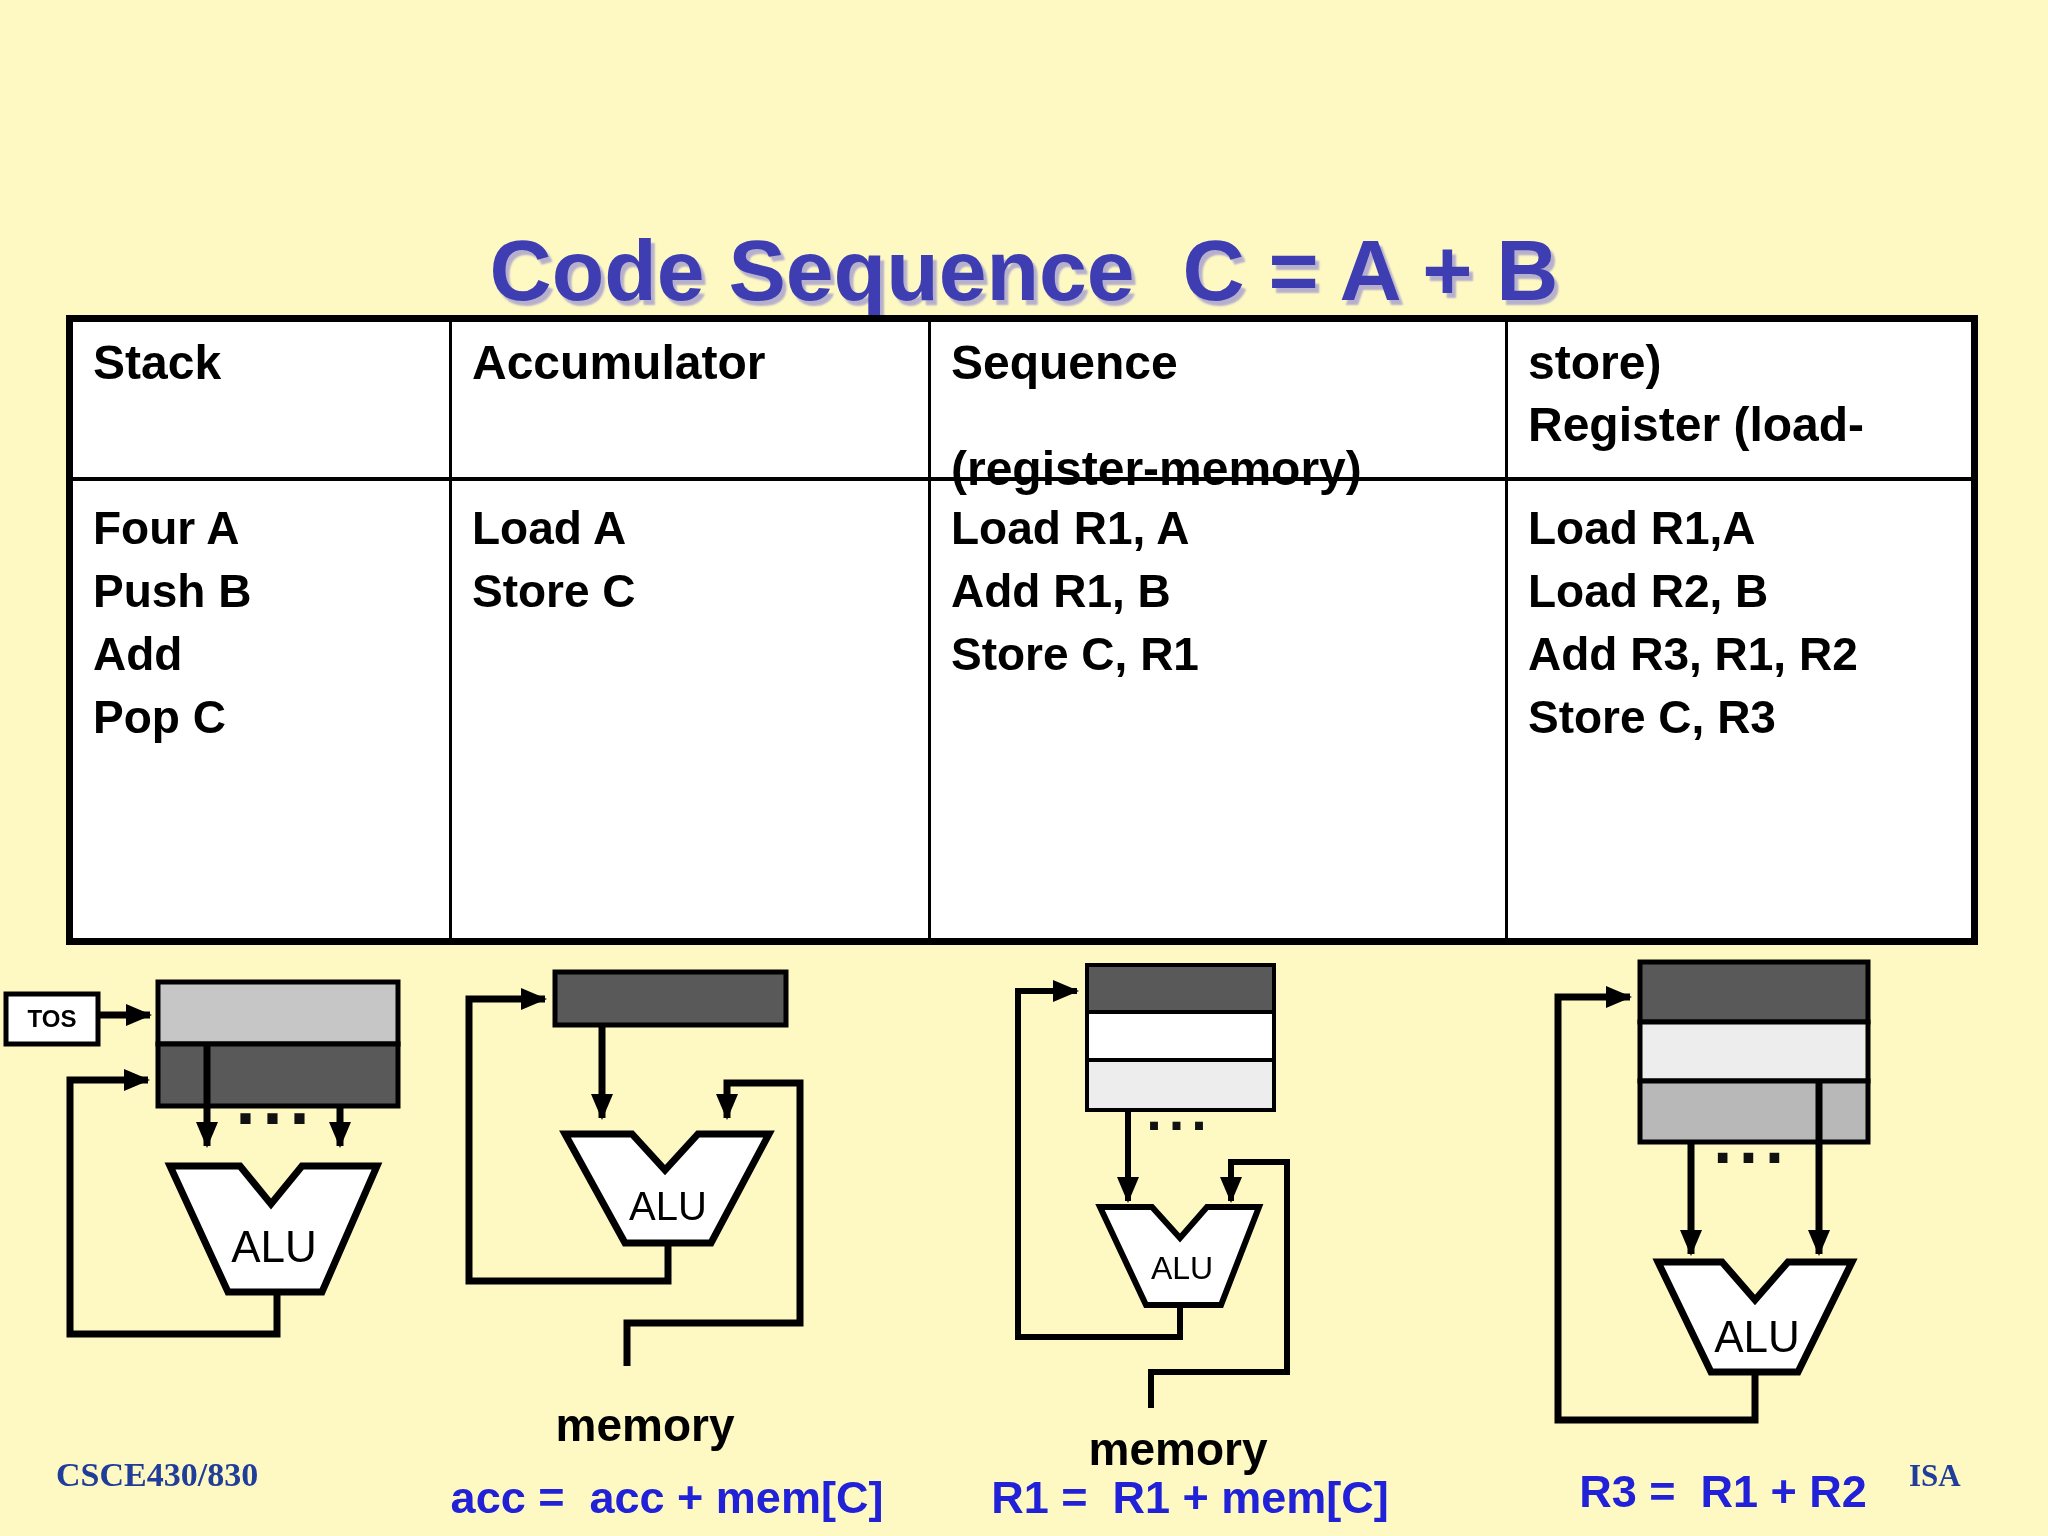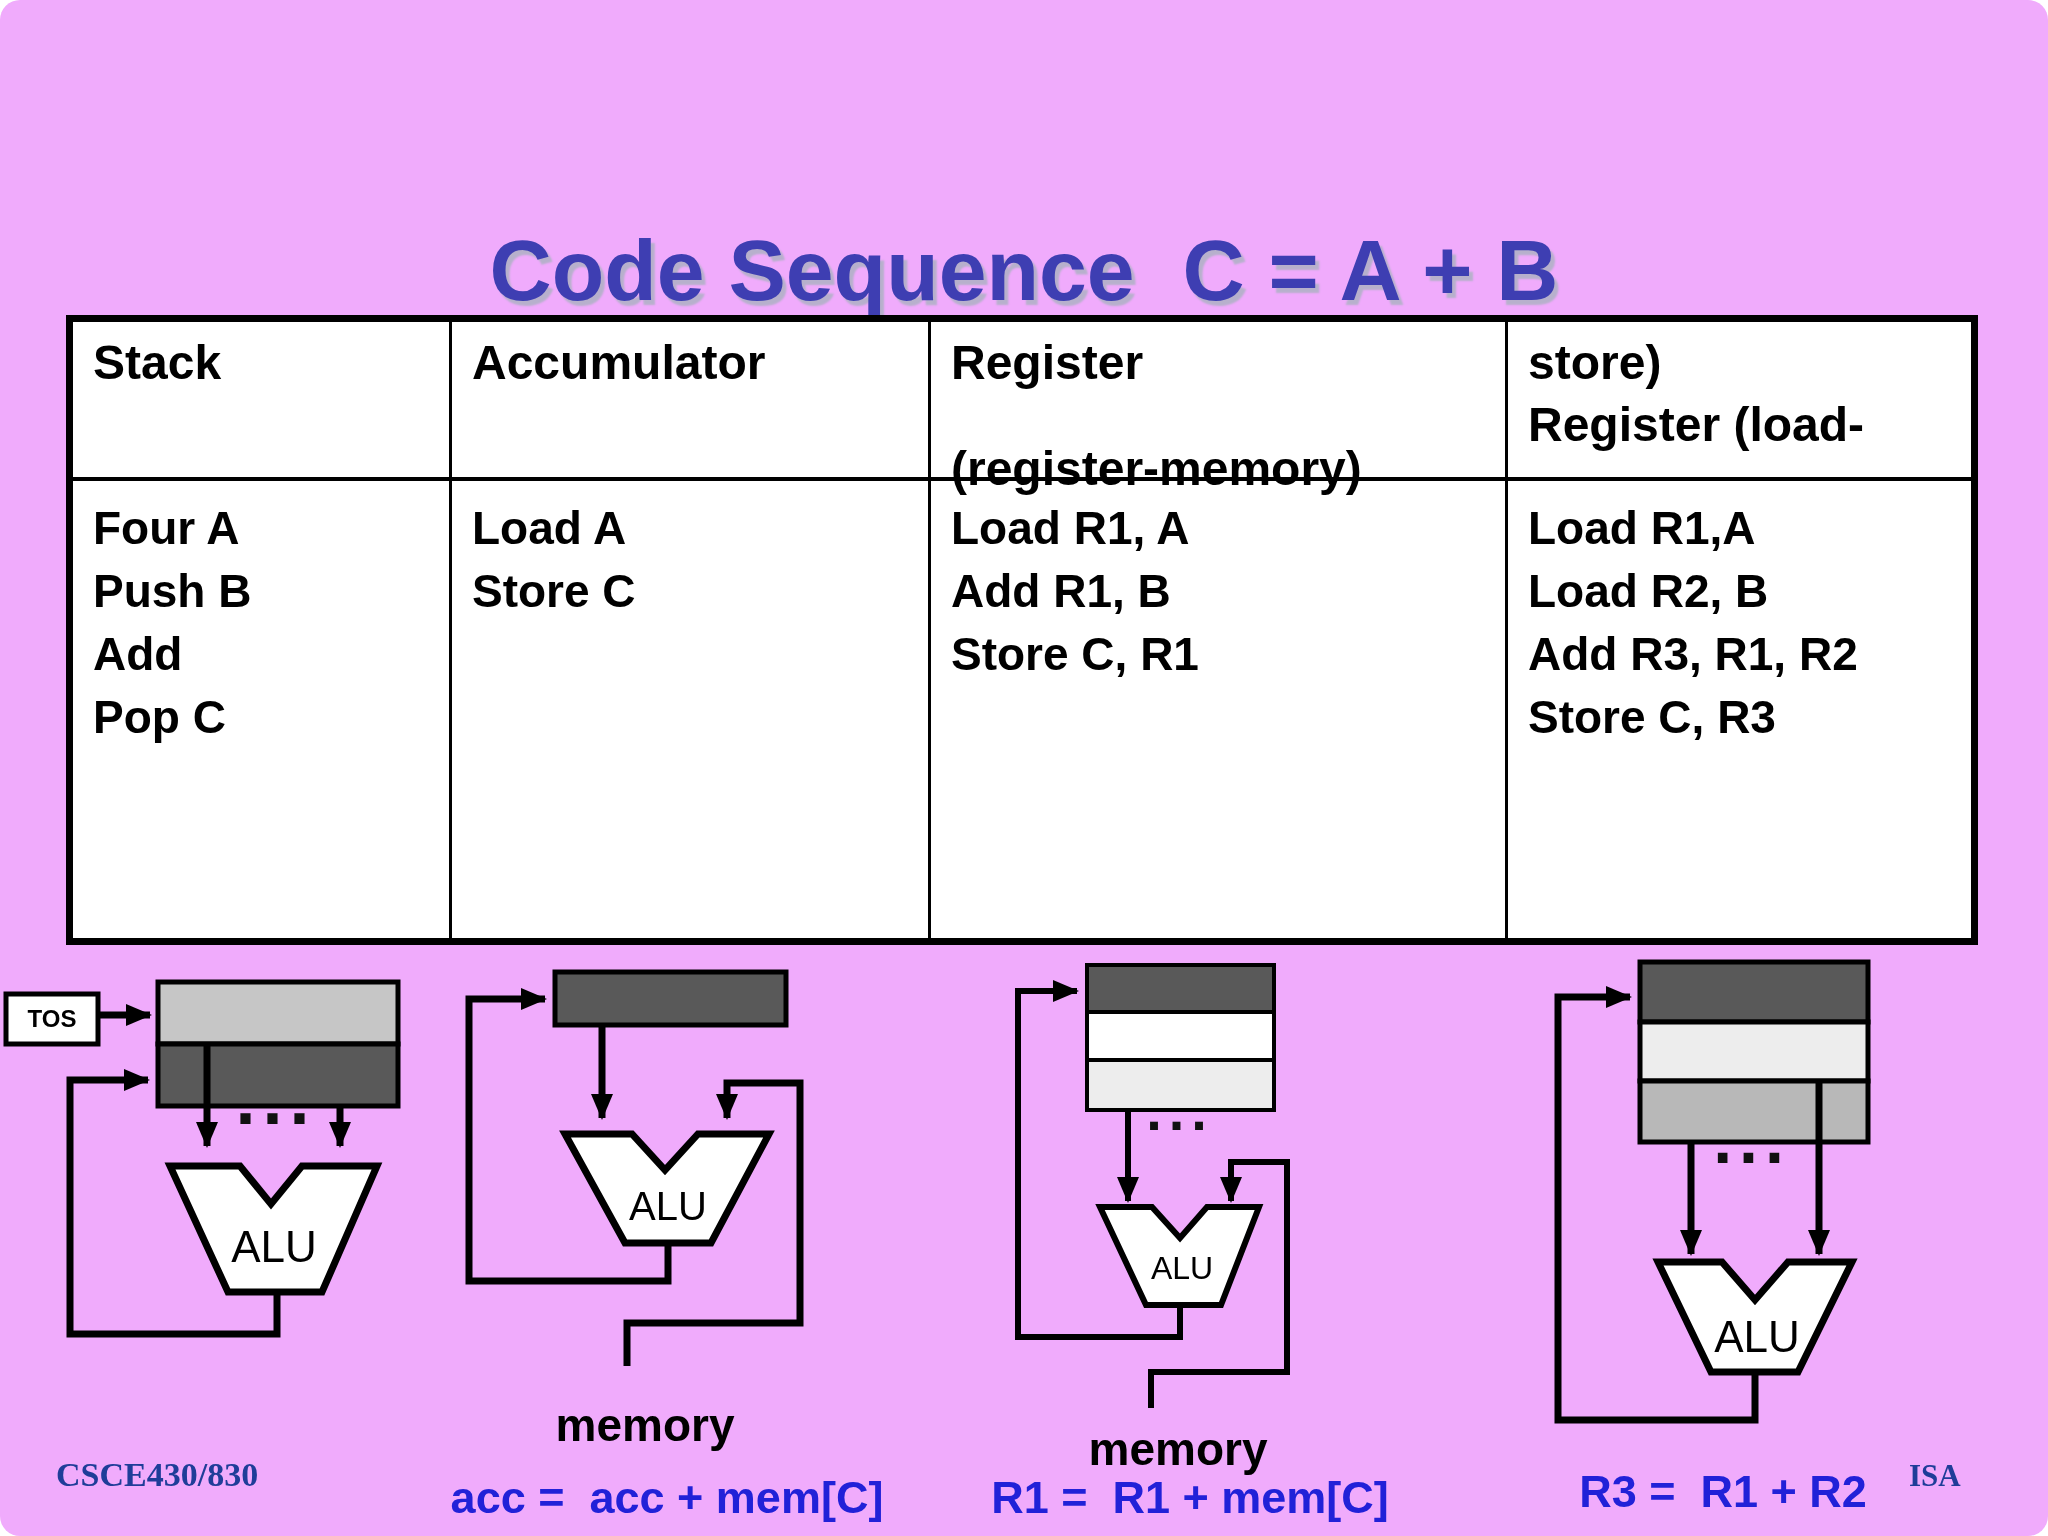--- a/index.html
+++ b/index.html
@@ -1,17 +1,17 @@
 <!DOCTYPE html>
 <html><head>
 <meta charset="utf-8">
 <style>
   html,body{margin:0;padding:0;background:#fff;}
-  .slide{position:relative;width:2048px;height:1536px;background:#f0abfc;overflow:hidden;
-         font-family:"Liberation Sans", sans-serif;border-radius:20px;}
+  .slide{position:relative;width:2048px;height:1536px;background:#fef9c3;overflow:hidden;
+         font-family:"Liberation Sans", sans-serif;}
   
   .title{position:absolute;left:0;top:30px;width:2048px;text-align:center;
          color:#3E3EB2;font-weight:bold;font-size:86px;line-height:96px;white-space:pre;
          text-shadow:4px 5px 2px #b7b0cc;letter-spacing:0px;}
   
   .tbl{position:absolute;left:66px;top:315px;width:1912px;height:630px;
        border:7px solid #000;box-sizing:border-box;display:grid;
        grid-template-columns:376px 479px 577px 466px;background:#fff;}
   .tcol{box-sizing:border-box;border-left:3px solid #000;}
   .tcol.first{border-left:none;}
@@ -70,21 +70,21 @@
       <div class="thead">
         <div>Accumulator</div>
       </div>
       <div class="tbody">
         <div>Load A</div>
         <div>Store C</div>
       </div>
     </div>
     <div class="tcol">
       <div class="thead">
-        <div>Register</div>
+        <div>Sequence</div>
         <div class="gap">(register-memory)</div>
       </div>
       <div class="tbody">
         <div>Load R1, A</div>
         <div>Add R1, B</div>
         <div>Store C, R1</div>
       </div>
     </div>
     <div class="tcol">
       <div class="thead">

